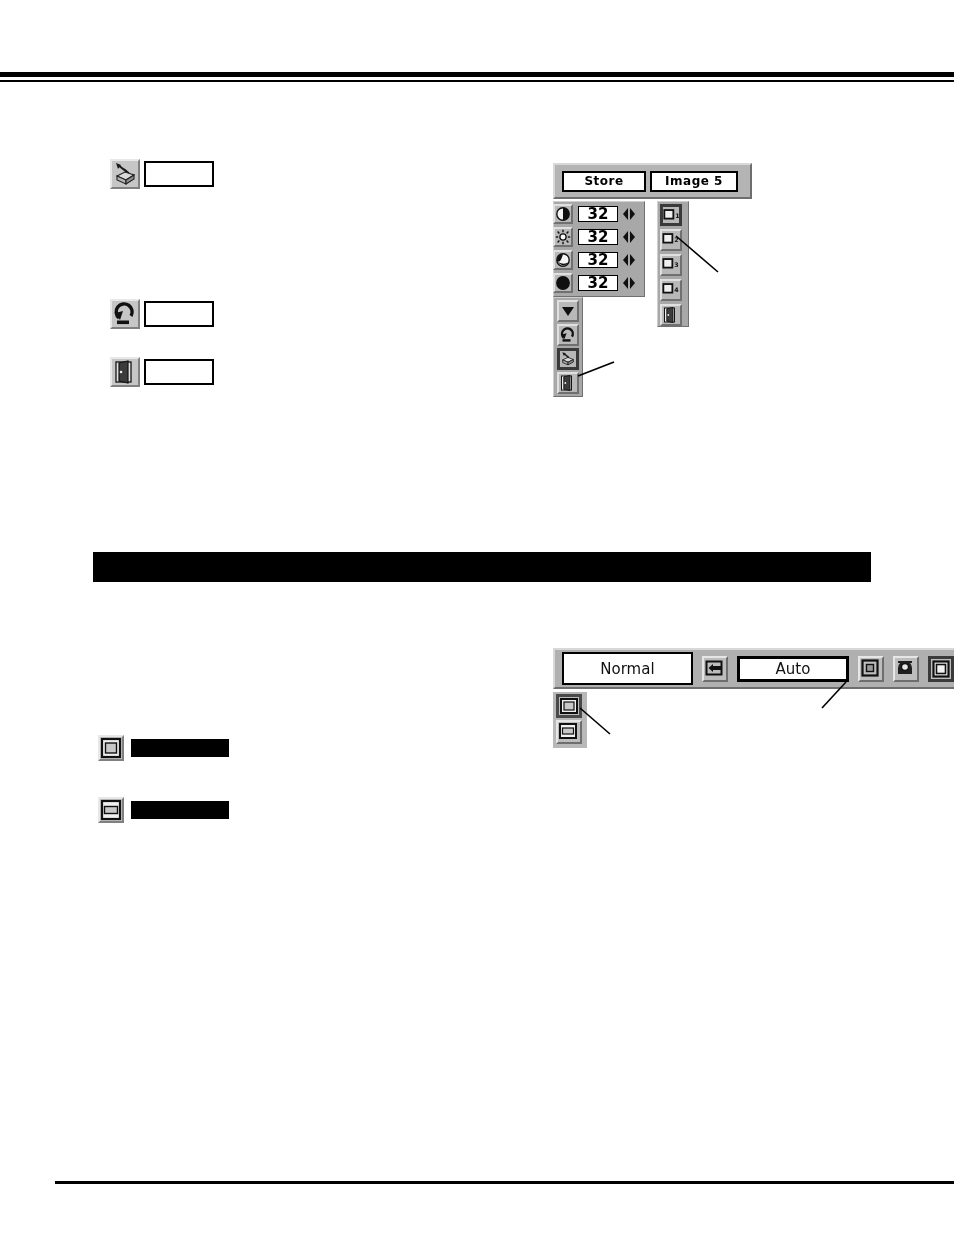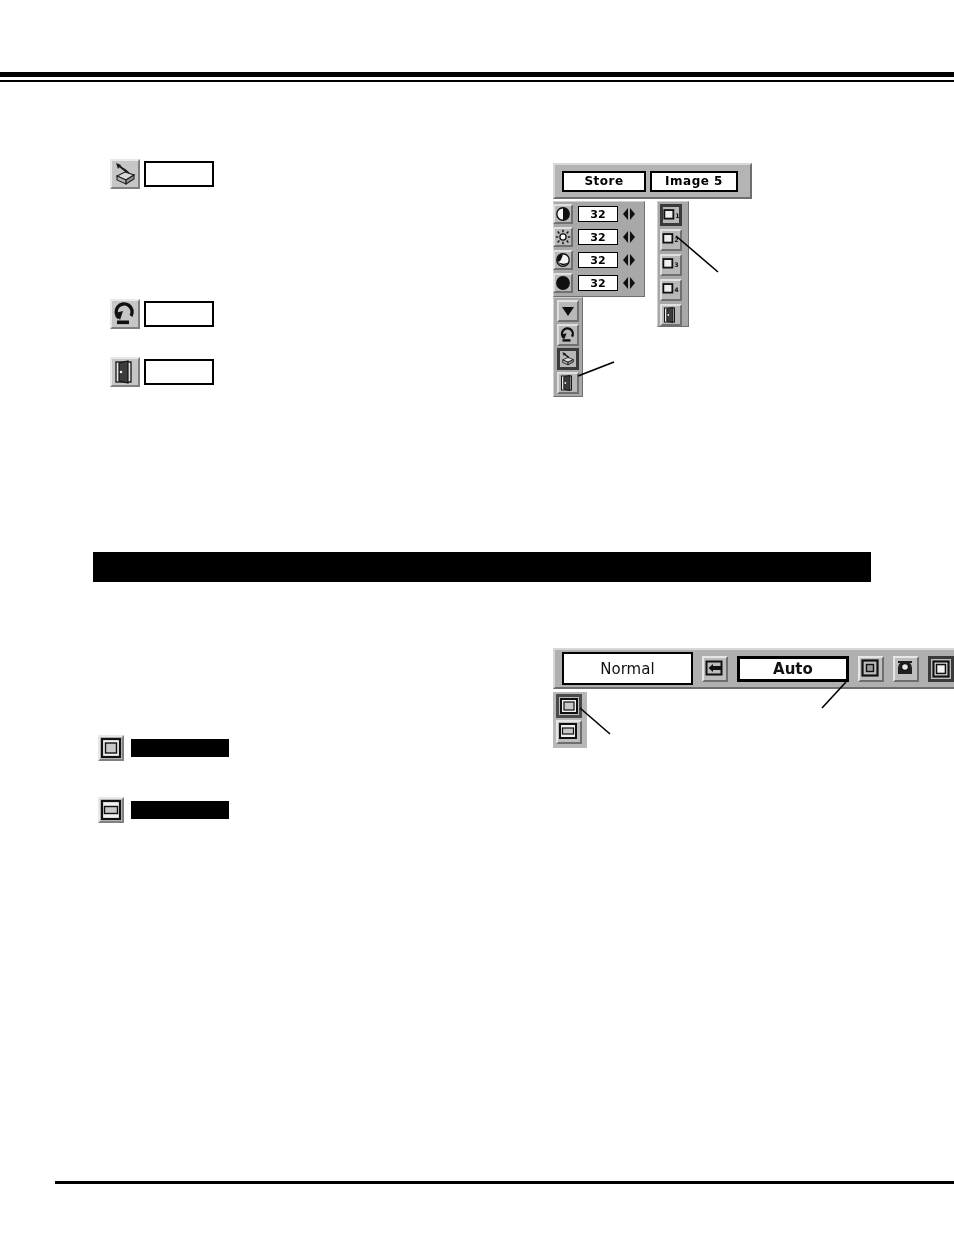--- a/index.html
+++ b/index.html
@@ -133,21 +133,21 @@
     box-sizing: border-box;
     position: relative;
     flex: 0 0 auto;
   }
   .val-box {
     width: 40px;
     height: 16px;
     background: #ffffff;
     border: 1px solid #000000;
     box-sizing: border-box;
-    font-size: 11px;
+    font-size: 15px;
     font-weight: bold;
     font-family: "DejaVu Sans", sans-serif;
     color: #000000;
     display: flex;
     align-items: center;
     justify-content: center;
     margin-left: 5px;
   }
   .arrows {
     margin-left: 4px;
@@ -204,21 +204,21 @@
     align-items: center;
     justify-content: center;
     font-size: 15px;
     color: #111;
     font-family: "DejaVu Sans", sans-serif;
   }
   .bar-btn-white.normal { width: 132px; }
   .bar-btn-white.auto {
     width: 113px;
     height: 26px;
-    font-weight: bold;
+    font-weight: normal;
     border-width: 3px;
   }
   .bar-icon {
     width: 26px;
     height: 26px;
     background: #bdbdbd;
     border-top: 2px solid #e6e6e6;
     border-left: 2px solid #e6e6e6;
     border-right: 2px solid #6e6e6e;
     border-bottom: 2px solid #6e6e6e;

